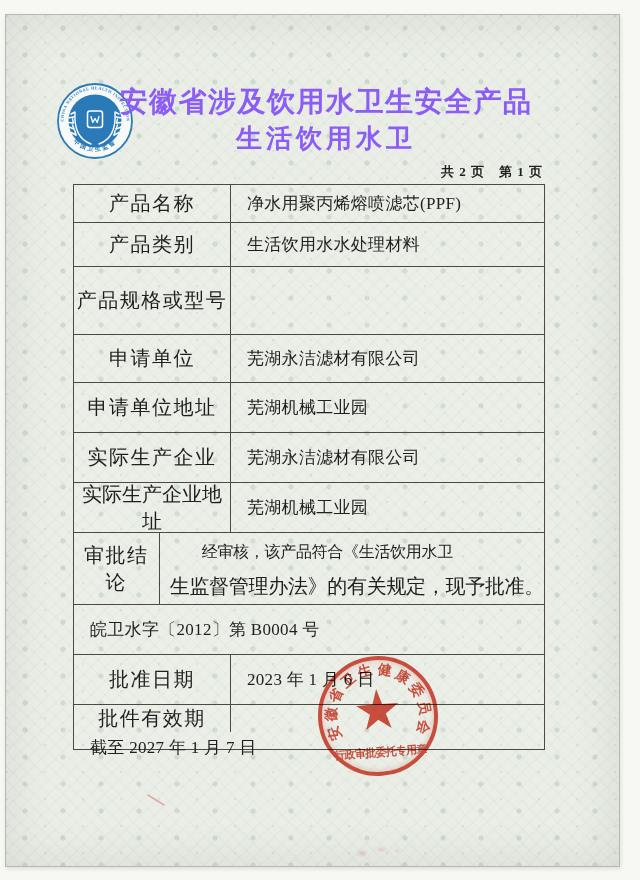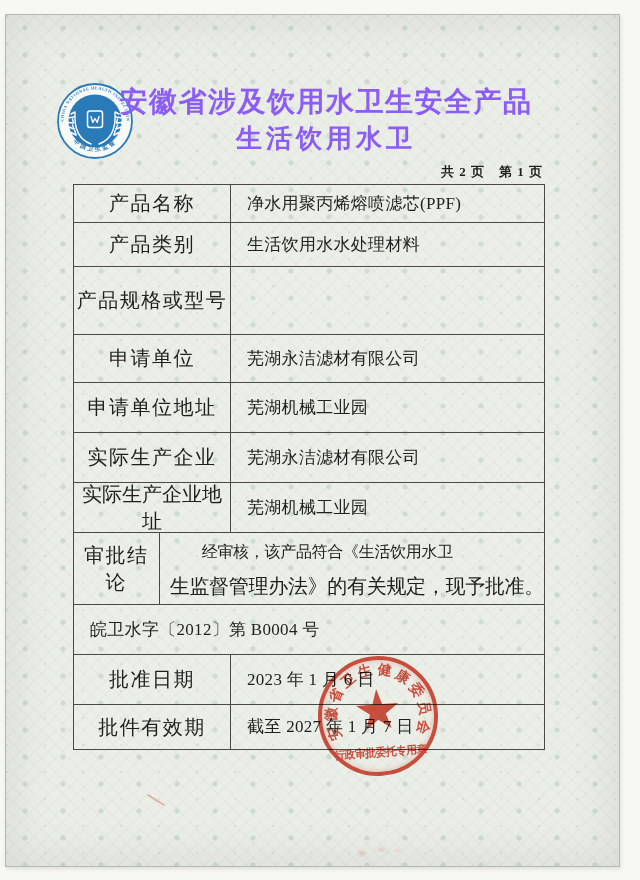--- a/index.html
+++ b/index.html
@@ -26,21 +26,21 @@
   .title .l1{font-size:28px;letter-spacing:1.5px;line-height:36px;}
   .title .l2{font-size:26px;letter-spacing:4px;line-height:34px;margin-top:2px;}
 
   .pageinfo{position:absolute;right:97px;top:163px;font-size:13px;font-weight:bold;
             letter-spacing:1px;white-space:pre;}
 
   
   .tbl{position:absolute;left:73px;top:184px;width:470px;
        border:1px solid #4a4a42;background:rgba(255,255,255,.06);}
   .row{display:flex;box-sizing:border-box;border-bottom:1px solid #4a4a42;}
-  .row:last-child{border-bottom:none;}
+  .row:last-child{border-bottom:none;flex-direction:column;}
   .cl{width:157px;box-sizing:border-box;border-right:1px solid #4a4a42;
       display:flex;align-items:center;justify-content:center;
       font-size:20px;letter-spacing:1.5px;text-align:center;}
   .cl.tight{letter-spacing:0;}
   .cv{flex:1;display:flex;flex-direction:column;justify-content:center;
       padding-left:16px;font-size:17px;letter-spacing:.3px;}
   .cv .ln{line-height:32px;white-space:nowrap;}
   .cv .para1{line-height:35px;text-indent:2em;white-space:nowrap;
              font-size:16px;letter-spacing:-.3px;}
   .cv .para2{line-height:35px;white-space:nowrap;font-size:20px;letter-spacing:-.3px;}

